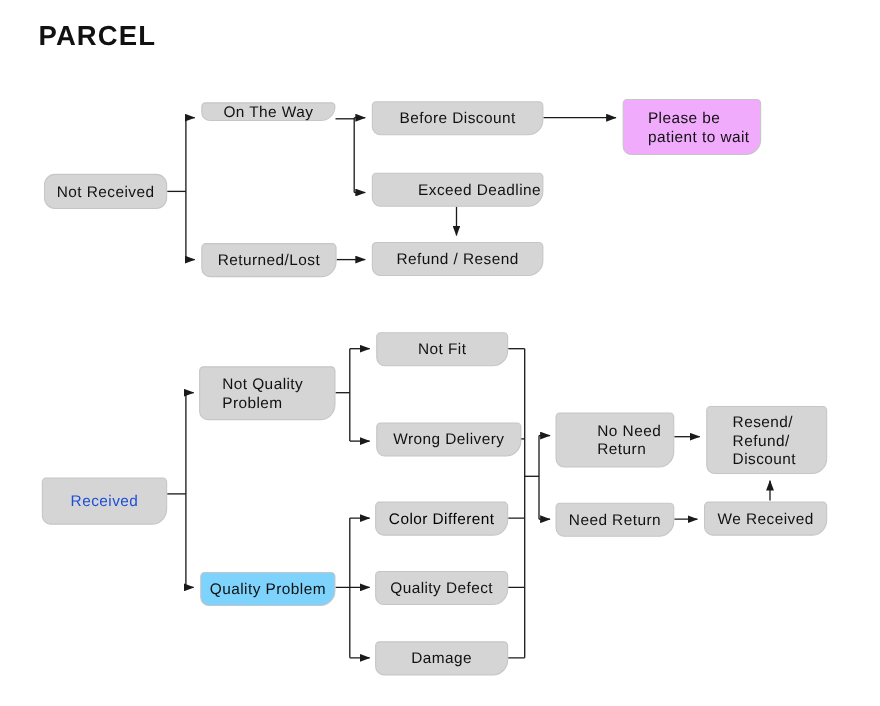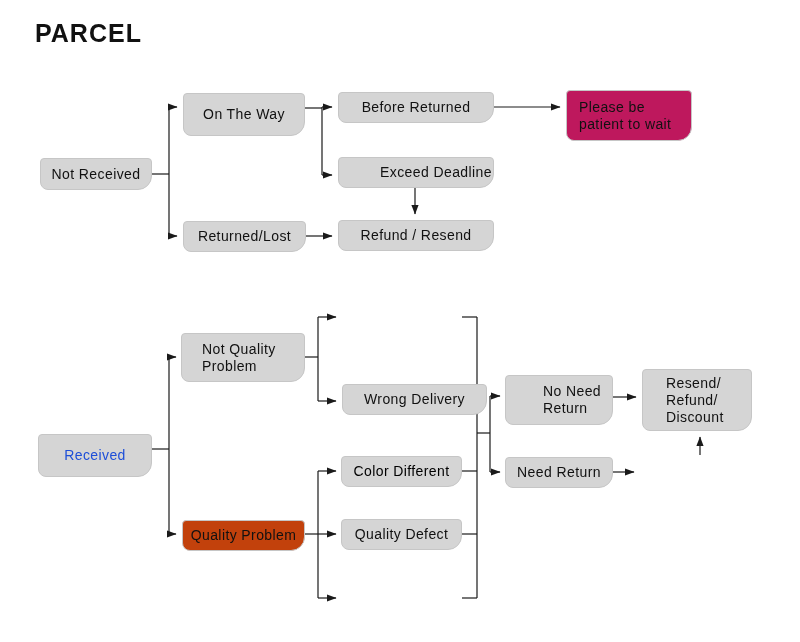--- a/index.html
+++ b/index.html
@@ -77,36 +77,39 @@
     <path d="M477,433 H490" style="stroke: rgb(26, 26, 26);"></path>
     <path d="M490,396 V472" style="stroke: rgb(26, 26, 26);"></path>
     <path d="M490,396 H500" marker-end="url(#arrow)" style="stroke: rgb(26, 26, 26);"></path>
     <path d="M490,472 H500" marker-end="url(#arrow)" style="stroke: rgb(26, 26, 26);"></path>
 
     <path d="M613,397 H636" marker-end="url(#arrow)" style="stroke: rgb(26, 26, 26);"></path>
     <path d="M613,472 H634" marker-end="url(#arrow)" style="stroke: rgb(26, 26, 26);"></path>
     <path d="M700,455 V437" marker-end="url(#arrow)" style="stroke: rgb(26, 26, 26);"></path>
   </svg>
 
-  <div class="node" style="left: 40px; top: 158px; width: 112px; height: 32px; background: rgb(213, 213, 213); border-color: rgb(198, 198, 198); color: rgb(17, 17, 17);">Not Received</div>
-  <div class="node" style="left: 183px; top: 93px; width: 122px; height: 43px; background: rgb(213, 213, 213); border-color: rgb(198, 198, 198); color: rgb(17, 17, 17);">On The Way</div>
-  <div class="node" style="left: 338px; top: 92px; width: 156px; height: 31px; background: rgb(213, 213, 213); border-color: rgb(198, 198, 198); color: rgb(17, 17, 17);">Before Returned</div>
-  <div class="node ml" style="left: 566px; top: 90px; width: 126px; height: 51px; padding-left: 12px; background: #be185d; border-color: rgb(198, 198, 198); color: rgb(17, 17, 17);">Please be
+  <div class="node" style="left: 40px; top: 158px; width: 112px; height: 32px; background: rgb(213, 213, 213); border-color: rgb(198, 198, 198); color: rgb(17, 17, 17); border-radius: 10px;">Not Received</div>
+  <div class="node" style="left: 183px; top: 93px; width: 122px; height: 17px; background: rgb(213, 213, 213); border-color: rgb(198, 198, 198); color: rgb(17, 17, 17);">On The Way</div>
+  <div class="node" style="left: 338px; top: 92px; width: 156px; height: 31px; background: rgb(213, 213, 213); border-color: rgb(198, 198, 198); color: rgb(17, 17, 17);">Before Discount</div>
+  <div class="node ml" style="left: 566px; top: 90px; width: 126px; height: 51px; padding-left: 22px; background: #f0abfc; border-color: rgb(198, 198, 198); color: rgb(17, 17, 17);">Please be
 patient to wait</div>
   <div class="node" style="left: 338px; top: 157px; width: 156px; height: 31px; background: rgb(213, 213, 213); border-color: rgb(198, 198, 198); color: rgb(17, 17, 17); padding-left: 40px;">Exceed Deadline</div>
   <div class="node" style="left: 338px; top: 220px; width: 156px; height: 31px; background: rgb(213, 213, 213); border-color: rgb(198, 198, 198); color: rgb(17, 17, 17);">Refund / Resend</div>
   <div class="node" style="left: 183px; top: 221px; width: 123px; height: 31px; background: rgb(213, 213, 213); border-color: rgb(198, 198, 198); color: rgb(17, 17, 17);">Returned/Lost</div>
 
   <div class="node" style="left: 38px; top: 434px; width: 114px; height: 43px; background: rgb(213, 213, 213); border-color: rgb(198, 198, 198); color: #1d4ed8;">Received</div>
   <div class="node ml" style="left: 181px; top: 333px; width: 124px; height: 49px; padding-left: 20px; background: rgb(213, 213, 213); border-color: rgb(198, 198, 198); color: rgb(17, 17, 17);">Not Quality
 Problem</div>
-  <div class="node" style="left: 342px; top: 384px; width: 145px; height: 31px; background: rgb(213, 213, 213); border-color: rgb(198, 198, 198); color: rgb(17, 17, 17);">Wrong Delivery</div>
+  <div class="node" style="left: 342px; top: 302px; width: 120px; height: 31px; background: rgb(213, 213, 213); border-color: rgb(198, 198, 198); color: rgb(17, 17, 17);">Not Fit</div>
+  <div class="node" style="left: 342px; top: 384px; width: 132px; height: 31px; background: rgb(213, 213, 213); border-color: rgb(198, 198, 198); color: rgb(17, 17, 17);">Wrong Delivery</div>
   <div class="node" style="left: 341px; top: 456px; width: 121px; height: 31px; background: rgb(213, 213, 213); border-color: rgb(198, 198, 198); color: #000000;">Color Different</div>
   <div class="node" style="left: 341px; top: 519px; width: 121px; height: 31px; background: rgb(213, 213, 213); border-color: rgb(198, 198, 198); color: rgb(17, 17, 17);">Quality Defect</div>
-  <div class="node" style="left: 182px; top: 520px; width: 123px; height: 31px; background: #c2410c; border-color: rgb(198, 198, 198); color: rgb(17, 17, 17);">Quality Problem</div>
+  <div class="node" style="left: 341px; top: 583px; width: 121px; height: 31px; background: rgb(213, 213, 213); border-color: rgb(198, 198, 198); color: rgb(17, 17, 17);">Damage</div>
+  <div class="node" style="left: 182px; top: 520px; width: 123px; height: 31px; background: #7dd3fc; border-color: rgb(198, 198, 198); color: rgb(17, 17, 17);">Quality Problem</div>
   <div class="node ml" style="left: 505px; top: 375px; width: 108px; height: 50px; padding-left: 37px; background: rgb(213, 213, 213); border-color: rgb(198, 198, 198); color: rgb(17, 17, 17);">No Need
 Return</div>
   <div class="node" style="left: 505px; top: 457px; width: 108px; height: 31px; background: rgb(213, 213, 213); border-color: rgb(198, 198, 198); color: rgb(17, 17, 17);">Need Return</div>
   <div class="node ml" style="left: 642px; top: 369px; width: 110px; height: 62px; padding-left: 23px; background: rgb(213, 213, 213); border-color: rgb(198, 198, 198); color: rgb(17, 17, 17);">Resend/
 Refund/
 Discount</div>
+  <div class="node" style="left: 640px; top: 456px; width: 112px; height: 31px; background: rgb(213, 213, 213); border-color: rgb(198, 198, 198); color: rgb(17, 17, 17);">We Received</div>
 
 </div>
 
 </body></html>

